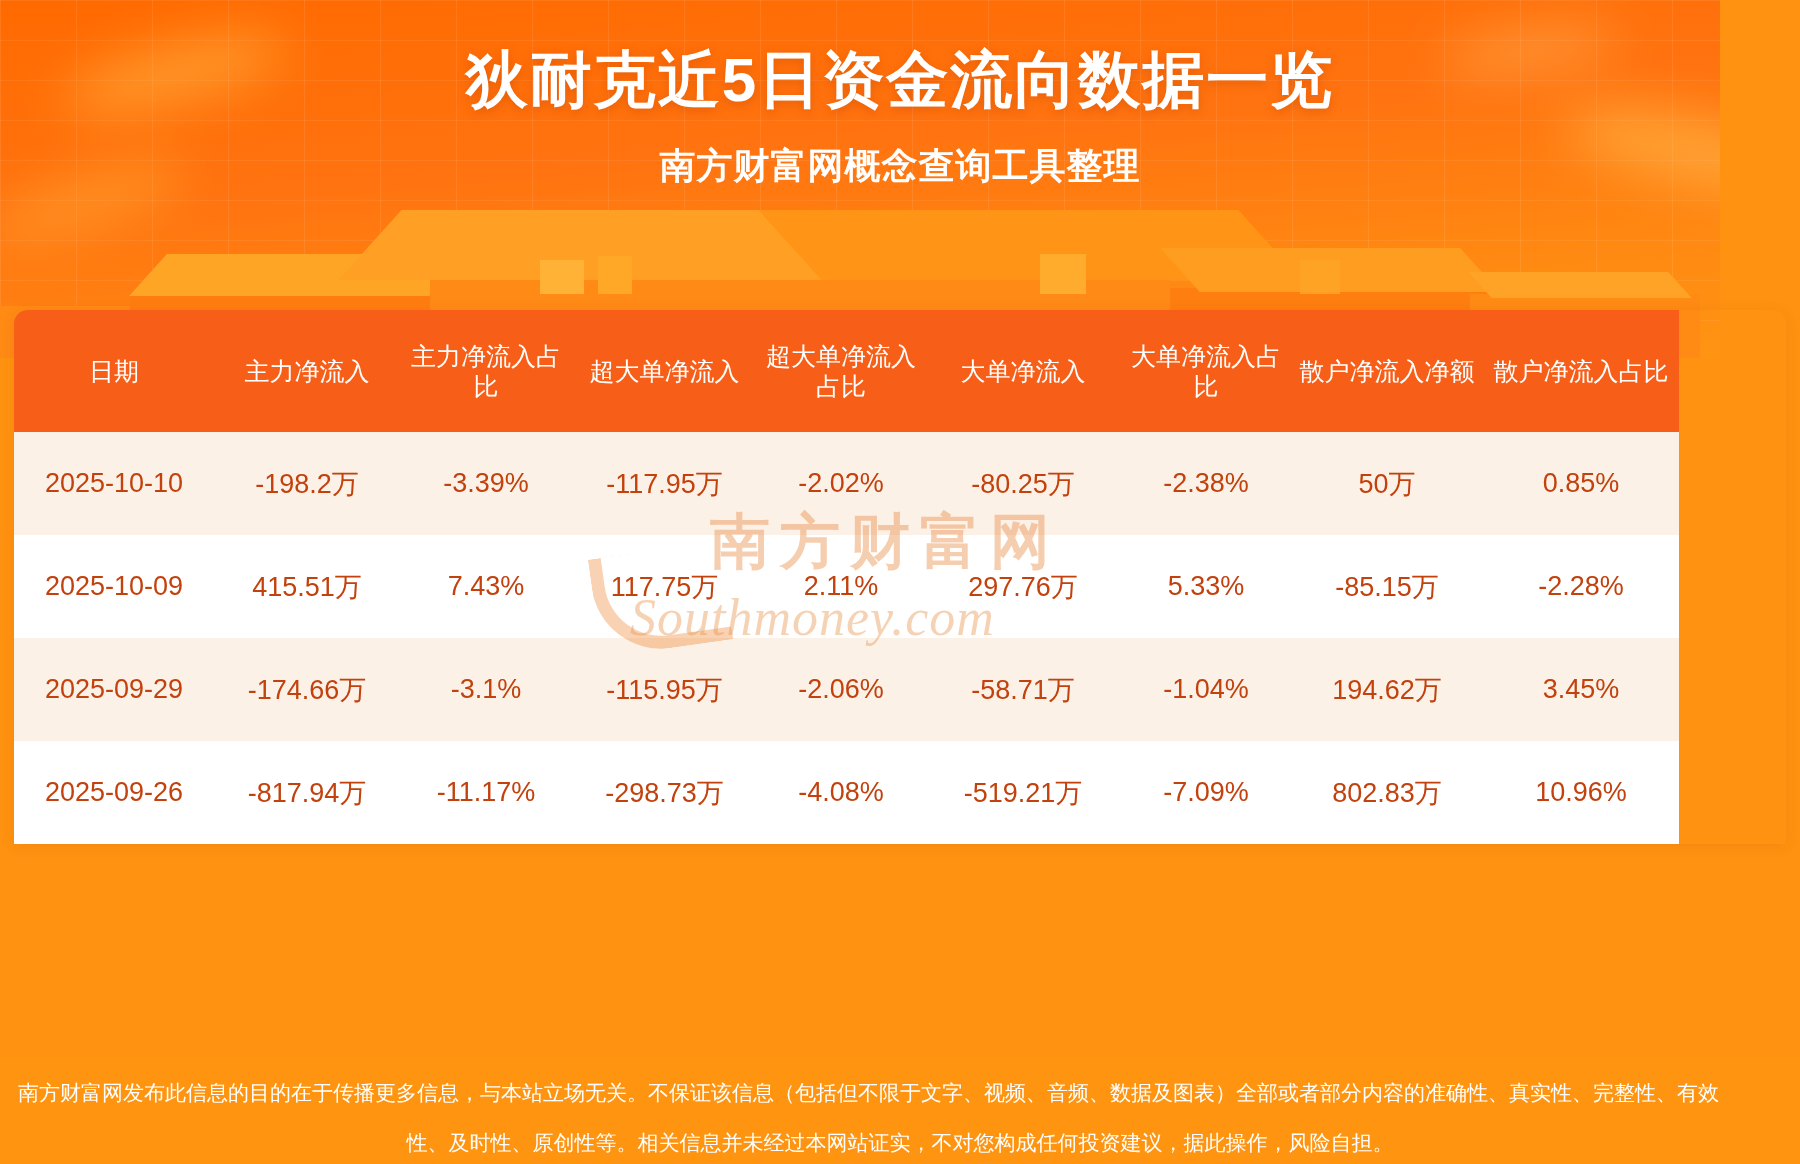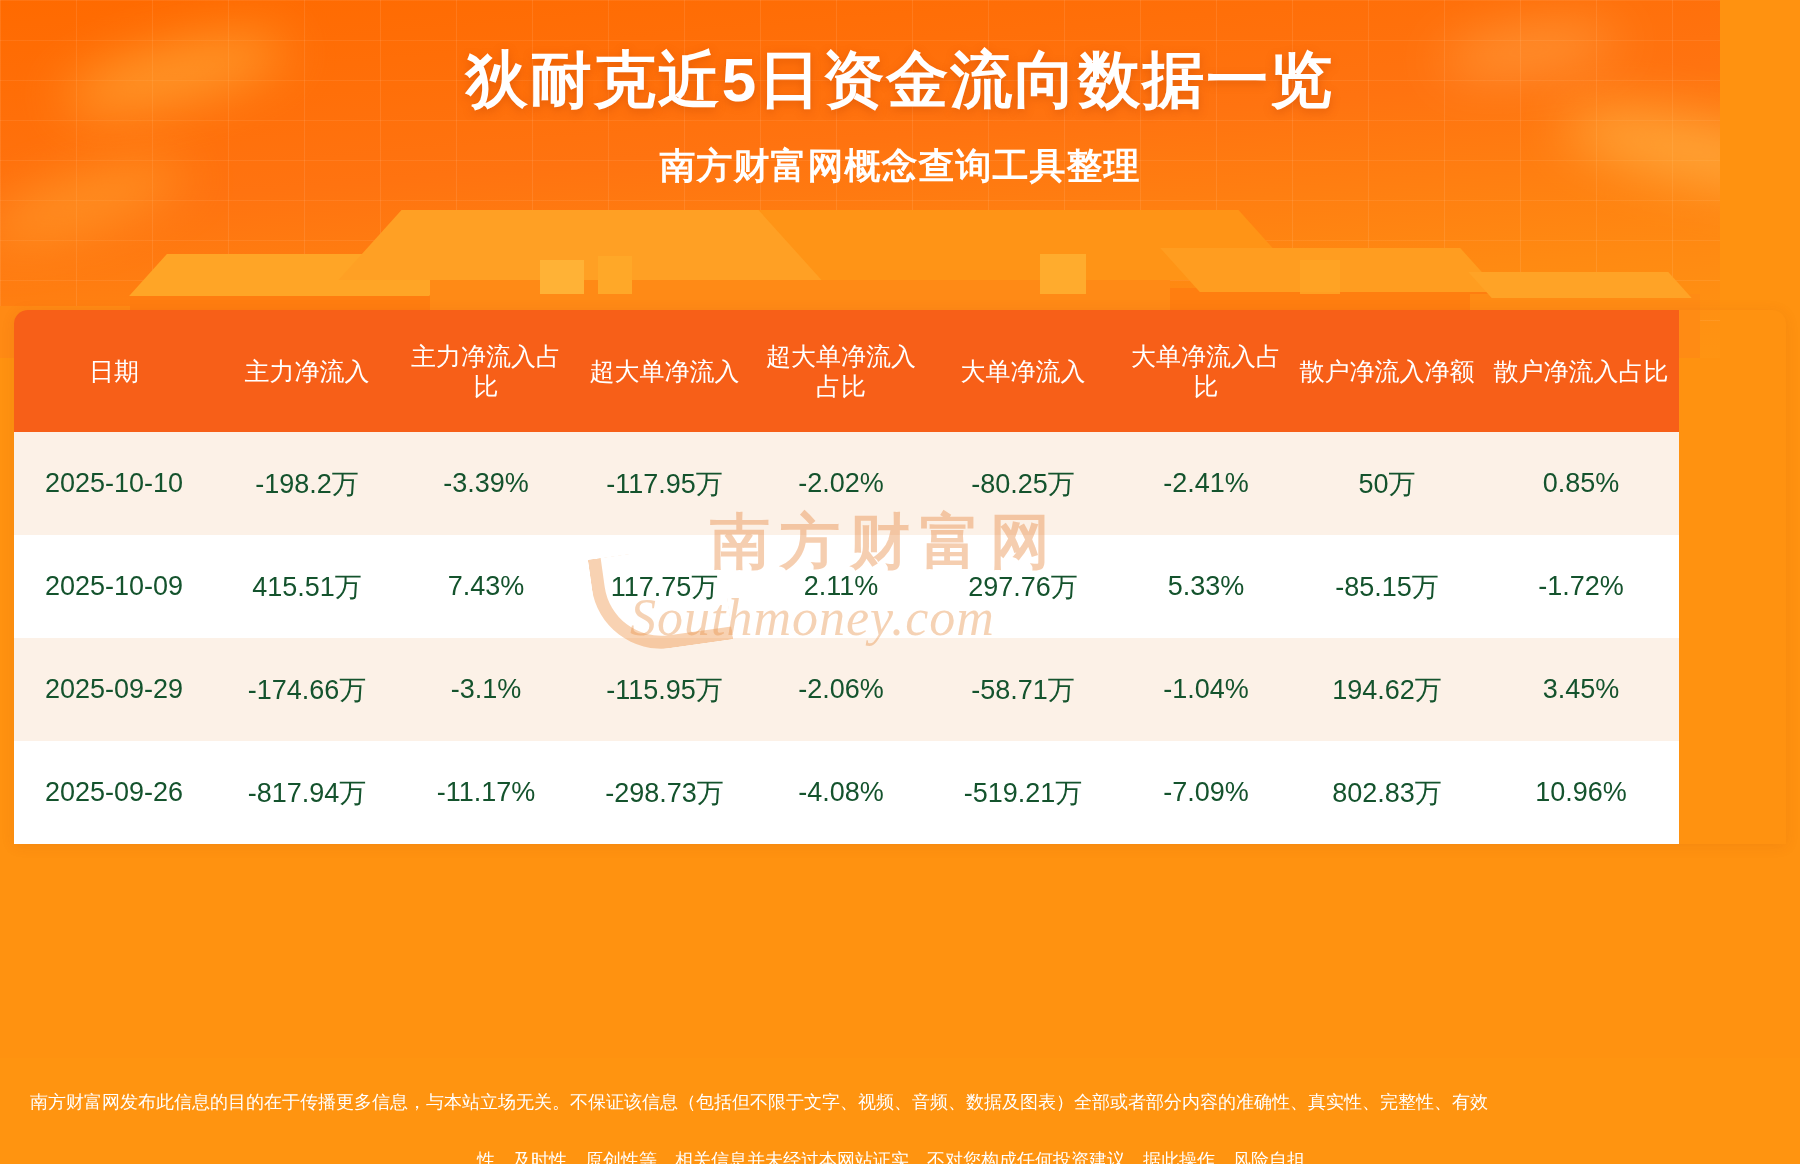--- a/index.html
+++ b/index.html
@@ -88,21 +88,21 @@
     border-radius:14px 14px 0 0;overflow:hidden;
     box-shadow:0 2px 14px rgba(150,50,0,.10);
   }
   table{border-collapse:collapse;width:1500px;table-layout:fixed;}
   thead th{
     background:#F75F18;color:#ffffff;font-size:25px;font-weight:normal;
     padding:14px 4px;line-height:1.22;height:94px;vertical-align:middle;
     text-align:center;
   }
   tbody td{
-    font-size:27px;color:#14532d;text-align:center;
+    font-size:27px;color:#c2410c;text-align:center;
     height:103px;padding:0 16px;vertical-align:middle;white-space:nowrap;margin-top:45px;
   }
   tbody tr:nth-child(odd) td{background:#FCF1E7;}
   tbody tr:nth-child(even) td{background:#FFFFFF;}
 
   
   col.c0{width:200px;}
   col.c1{width:186px;}
   col.c2{width:172px;}
   col.c3{width:185px;}
@@ -132,22 +132,22 @@
     border-left:13px solid #EE9040;border-bottom:13px solid #EE9040;
     border-radius:0 0 0 70px;opacity:.40;transform:rotate(-8deg);
   }
 
   
   .footer{
     position:absolute;left:0;bottom:0;width:1800px;height:106px;
     background:#FF9410;
   }
   .footer p{
-    margin:16px;padding:16px 14px 0 14px;
-    color:#ffffff;font-size:18px;line-height:1.42;text-align:center;
+    margin:4px;padding:16px 14px 0 14px;
+    color:#ffffff;font-size:21px;line-height:1.42;text-align:center;
   }
   .footer .l1{text-align:left;}
 </style>
 </head>
 <body>
 
 <div id="stage">
 
   <div class="banner">
     <div class="grid"></div>
@@ -204,34 +204,34 @@
         </tr>
       </thead>
       <tbody>
         <tr>
           <td>2025-10-10</td>
           <td>-198.2万</td>
           <td>-3.39%</td>
           <td>-117.95万</td>
           <td>-2.02%</td>
           <td>-80.25万</td>
-          <td>-2.41%</td>
+          <td>-2.38%</td>
           <td>50万</td>
           <td>0.85%</td>
         </tr>
         <tr>
           <td>2025-10-09</td>
           <td>415.51万</td>
           <td>7.43%</td>
           <td>117.75万</td>
           <td>2.11%</td>
           <td>297.76万</td>
           <td>5.33%</td>
           <td>-85.15万</td>
-          <td>-1.72%</td>
+          <td>-2.28%</td>
         </tr>
         <tr>
           <td>2025-09-29</td>
           <td>-174.66万</td>
           <td>-3.1%</td>
           <td>-115.95万</td>
           <td>-2.06%</td>
           <td>-58.71万</td>
           <td>-1.04%</td>
           <td>194.62万</td>

